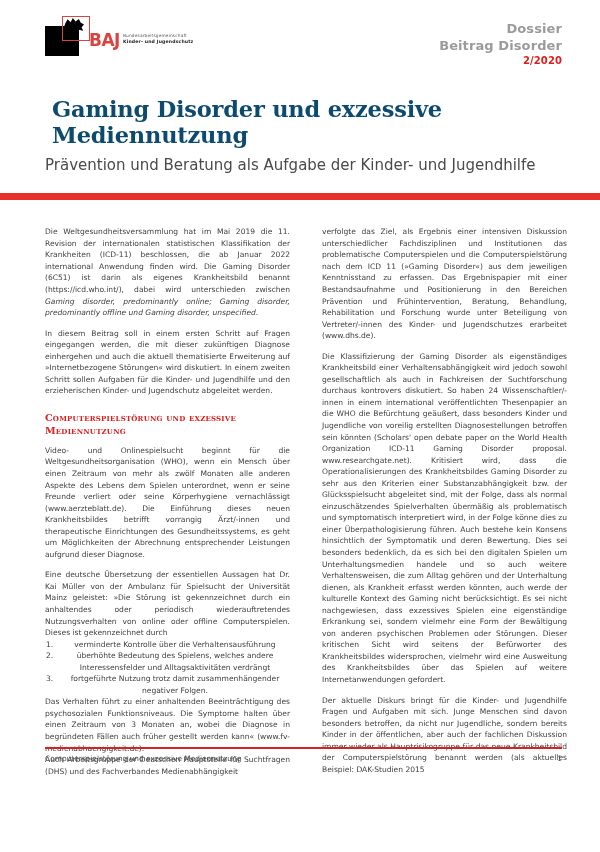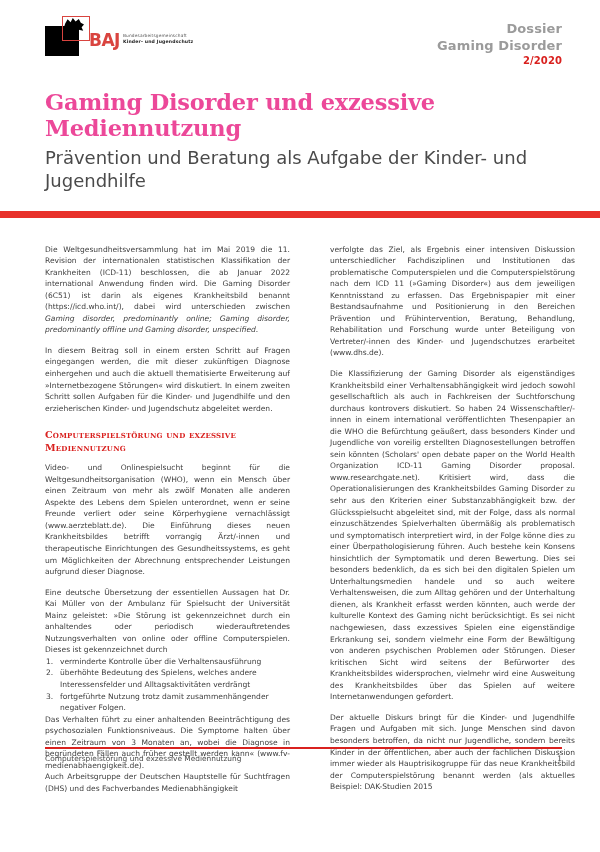--- a/index.html
+++ b/index.html
@@ -121,46 +121,46 @@
   }
 
   
   .titleblock {
     padding: 6px 38px 0 45px;
   }
   .doc-title {
     font-family: "DejaVu Serif", serif;
     font-size: 22.5px;
     font-weight: bold;
-    color: #ec4899;
+    color: #0c4a6e;
     letter-spacing: -0.2px;
     line-height: 1.15;
-    margin: 0;
+    margin: 7px;
   }
   .doc-subtitle {
-    font-size: 18px;
+    font-size: 15px;
     color: #4a4a4a;
     line-height: 1.3;
     margin: 4px 0 0 0;
     font-weight: normal;
   }
 
   .rule {
     margin-top: 18px;
     height: 7px;
     background: #e8312a;
     width: 100%;
   }
 
   
   .columns {
     margin-top: 26px;
     padding: 0 38px 0 45px;
     display: flex;
-    gap: 40px;
+    gap: 32px;
     box-sizing: border-box;
   }
   .col {
     width: 245px;
     flex: 0 0 245px;
   }
   .col p {
     margin: 0 0 9px 0;
     font-size: 7.55px;
     line-height: 11.55px;
@@ -188,21 +188,21 @@
     padding: 0;
     list-style: none;
     counter-reset: ni;
   }
   ol.numlist li {
     position: relative;
     padding-left: 15px;
     font-size: 7.55px;
     line-height: 11.55px;
     color: #3c3c3c;
-    text-align: left;
+    text-align: center;
     margin-bottom: 0;
   }
   ol.numlist li:before {
     counter-increment: ni;
     content: counter(ni) ".";
     position: absolute;
     left: 1px;
     top: 0;
   }
 
@@ -245,21 +245,21 @@
       </div>
       <div class="logo-baj">BAJ</div>
       <div class="logo-lines">
         <div class="logo-line1">Bundesarbeitsgemeinschaft</div>
         <div class="logo-line2">Kinder- und Jugendschutz</div>
       </div>
     </div>
 
     <div class="dossier">
       <div class="dossier-l1">Dossier</div>
-      <div class="dossier-l2">Gaming Disorder</div>
+      <div class="dossier-l2">Beitrag Disorder</div>
       <div class="dossier-issue">2/2020</div>
     </div>
 
   </div>
 
   <div class="titleblock">
     <h1 class="doc-title">Gaming Disorder und exzessive Mediennutzung</h1>
     <h2 class="doc-subtitle">Prävention und Beratung als Aufgabe der Kinder- und Jugendhilfe</h2>
   </div>
 

